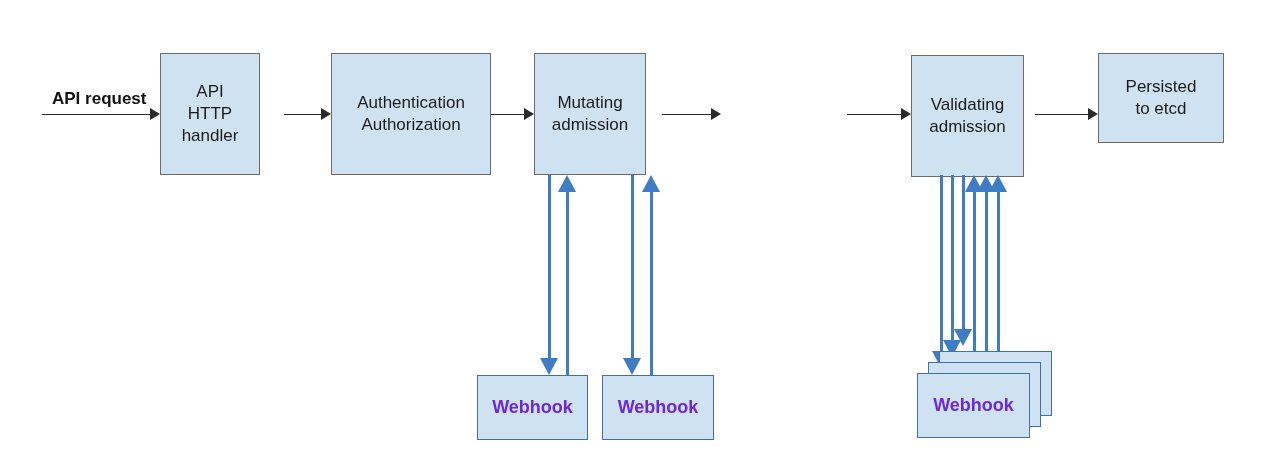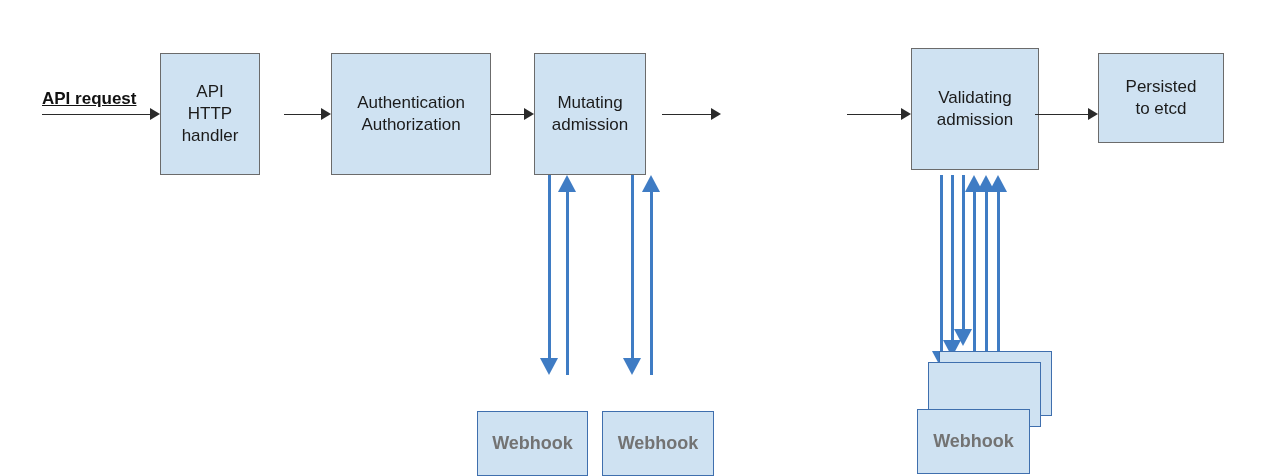--- a/index.html
+++ b/index.html
@@ -22,21 +22,21 @@
     font-size:17px; line-height:1.28; color:#1b1b1b;
     white-space:pre-line;
   }
   
   .wbox{
     position:absolute;
     background:#cfe2f2;
     border:1.5px solid #3f6fae;
     box-sizing:border-box;
     display:flex; align-items:center; justify-content:center;
-    font-size:18px; font-weight:bold; color:#737373;margin-top:36px;
+    font-size:18px; font-weight:bold; color:#6d28d9;
   }
   .wstack{ background:#cfe2f2; border:1.5px solid #3f6fae; box-sizing:border-box; position:absolute; }
 
   
   .flabel{
     position:absolute;
     font-size:17px; font-weight:bold; color:#111;
     white-space:nowrap;
   }
 
@@ -62,30 +62,30 @@
     border-left:9px solid transparent;
     border-right:9px solid transparent;
     border-bottom:17px solid #3f7cc4;
   }
 </style>
 </head>
 <body>
 
 <div id="canvas">
 
-  <div class="flabel" style="left:42px; top:89px;text-decoration:underline;">API request</div>
+  <div class="flabel" style="left:52px; top:89px;">API request</div>
 
   <div class="pbox" style="left:160px; top:53px; width:100px; height:122px;">API
 HTTP
 handler</div>
   <div class="pbox" style="left:331px; top:53px; width:160px; height:122px;">Authentication
 Authorization</div>
   <div class="pbox" style="left:534px; top:53px; width:112px; height:122px;">Mutating
 admission</div>
-  <div class="pbox" style="left:911px; top:48px; width:128px; height:122px;">Validating
+  <div class="pbox" style="left:911px; top:55px; width:113px; height:122px;">Validating
 admission</div>
   <div class="pbox" style="left:1098px; top:53px; width:126px; height:90px;">Persisted
 to etcd</div>
 
   <div class="hconn" style="left:42px; top:114px; width:108px;"></div>
   <div class="hhead" style="left:150px; top:108px;"></div>
 
   <div class="hconn" style="left:284px; top:114px; width:37px;"></div>
   <div class="hhead" style="left:321px; top:108px;"></div>
 

